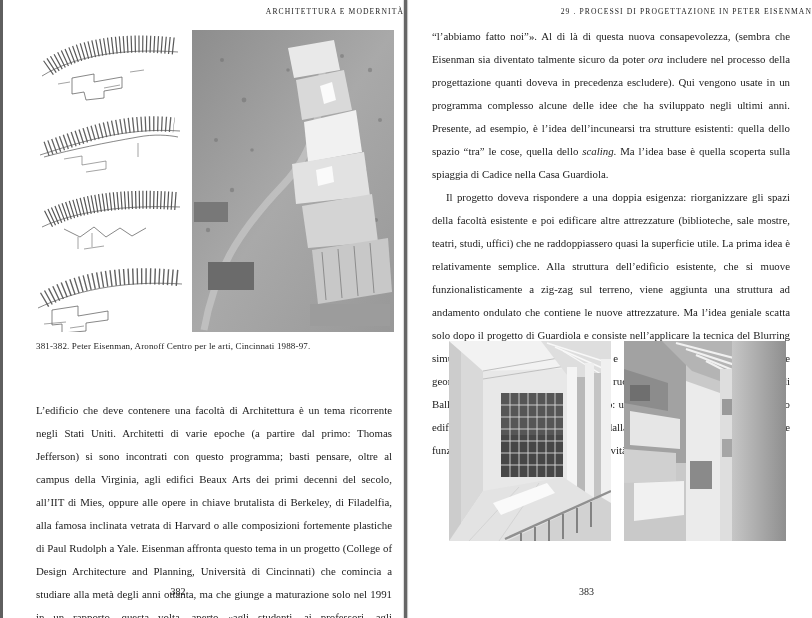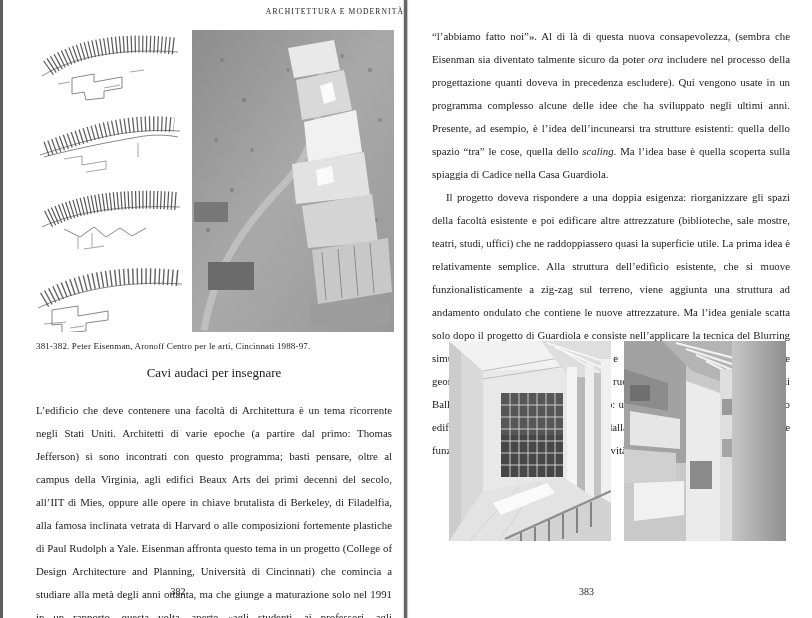--- a/index.html
+++ b/index.html
@@ -109,28 +109,28 @@
       <line x1="162" y1="216" x2="166" y2="266"></line>
         <line x1="178" y1="213" x2="182" y2="263"></line>
     </g>
     <rect x="118" y="274" width="80" height="22" fill="#9c9c9c"></rect>
     <polygon points="128,56 140,52 144,70 132,74" fill="#fbfbfb"></polygon>
     <polygon points="124,140 140,136 142,152 126,156" fill="#fafafa"></polygon>
   </svg>
 
   <div class="caption caption-left">381-382.  Peter Eisenman, Aronoff Centro per le arti, Cincinnati 1988-97.</div>
 
-  <h2 class="section-title">Cavi audaci per insegnare</h2>
 
   <div class="body-text body-left">
     <p><span>L’edificio che deve contenere una facoltà di Architettura è un tema ricorrente negli Stati Uniti. Architetti di varie epoche (a partire dal primo: Thomas Jefferson) si sono incontrati con questo programma; basti pensare, oltre al campus della Virginia, agli edifici Beaux Arts dei primi decenni del secolo, all’IIT di Mies, oppure alle opere in chiave brutalista di Berkeley, di Filadelfia, alla famosa inclinata vetrata di Harvard o alle composizioni fortemente plastiche di Paul Rudolph a Yale. Eisenman affronta questo tema in un progetto (College of Design Architecture and Planning, Università di Cincinnati) che comincia a studiare alla metà degli anni ottanta, ma che giunge a maturazione solo nel 1991 in un rapporto, questa volta, aperto «agli studenti, ai professori, agli amministratori e agli amici del college per definire un processo evolutivo alla fine del quale ognuno potesse dire</span></p>
   </div>
 
   <div class="page-number num-left">382</div>
 
+  <div class="running-head head-right">29 .  PROCESSI DI PROGETTAZIONE IN PETER EISENMAN</div>
 
   <div class="body-text body-right">
     <p><span>“l’abbiamo fatto noi”». Al di là di questa nuova consapevolezza, (sembra che Eisenman sia diventato talmente sicuro da poter </span><i>ora</i><span> includere nel processo della progettazione quanti doveva in precedenza escludere). Qui vengono usate in un programma complesso alcune delle idee che ha sviluppato negli ultimi anni. Presente, ad esempio, è l’idea dell’incunearsi tra strutture esistenti: quella dello spazio “tra” le cose, quella dello </span><i>scaling</i><span>. Ma l’idea base è quella scoperta sulla spiaggia di Cadice nella Casa Guardiola.</span></p>
     <p class="indent"><span>Il progetto doveva rispondere a una doppia esigenza: riorganizzare gli spazi della facoltà esistente e poi edificare altre attrezzature (biblioteche, sale mostre, teatri, studi, uffici) che ne raddoppiassero quasi la superficie utile. La prima idea è relativamente semplice. Alla struttura dell’edificio esistente, che si muove funzionalisticamente a zig-zag sul terreno, viene aggiunta una struttura ad andamento ondulato che contiene le nuove attrezzature. Ma l’idea geniale scatta solo dopo il progetto di Guardiola e consiste nell’applicare la tecnica del Blurring simultaneamente al nuovo fabbricato e a quello preesistente. Entrambe le geometrie di base vengono duplicate e ruotate con la tecnica del cagnolino di Balla. Nasce un moto ondulatorio doppio: uno più geometrico (quello del vecchio edificio) l’altro più fluente determinato dalla curva in cui si organizzano le nuove funzioni. Il risultato è di sconvolgente novità e di grande interesse perché queste</span></p>
   </div>
 
   <svg class="figure photo-1" viewBox="0 0 162 200">
     <rect width="162" height="200" fill="#e8e8e8"></rect>
     <polygon points="0,0 34,28 34,150 0,200" fill="#d9d9d9"></polygon>
     <polygon points="0,0 12,10 12,190 0,200" fill="#cccccc"></polygon>

